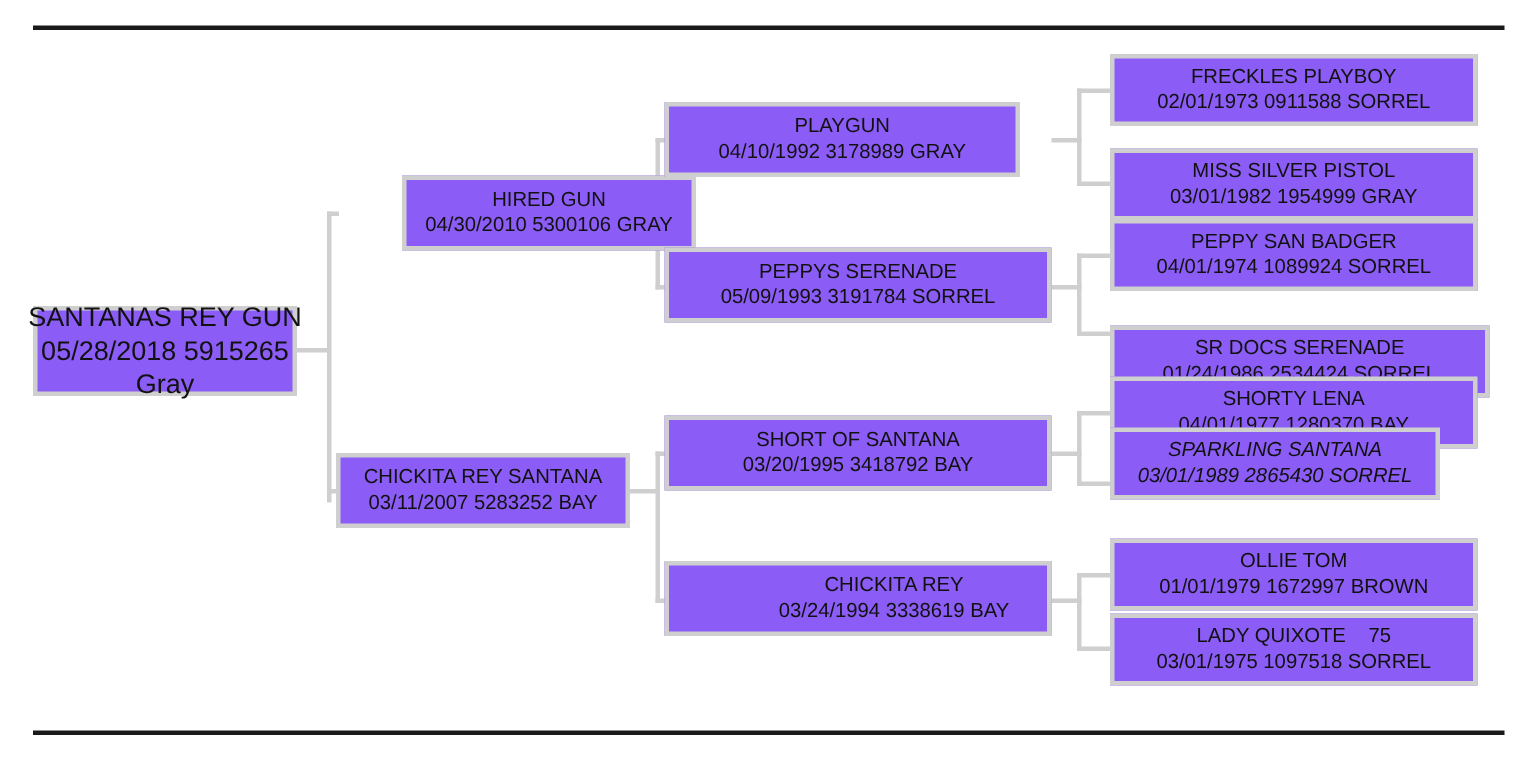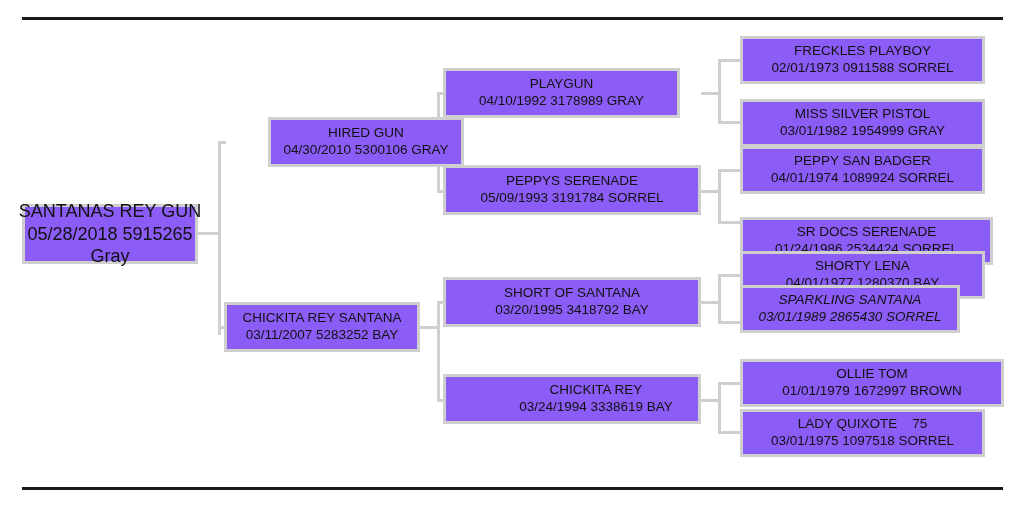--- a/index.html
+++ b/index.html
@@ -57,21 +57,21 @@
   #n-g3-2{left:443px;top:277px;width:258px;height:50px;text-align:right;}
   #n-g3-3{left:443px;top:374px;width:258px;height:50px;padding-left:48px;}
 
   
   #n-g4-0{left:740px;top:36px;width:245px;height:48px;}
   #n-g4-1{left:740px;top:99px;width:245px;height:48px;}
   #n-g4-2{left:740px;top:146px;width:245px;height:48px;}
   #n-g4-3{left:740px;top:199px;width:253px;height:48px;margin-top:18px;}
   #n-g4-4{left:740px;top:251px;width:245px;height:48px;}
   #n-g4-5{left:740px;top:285px;width:220px;height:48px;font-style:italic;}
-  #n-g4-6{left:740px;top:359px;width:264px;height:48px;}
+  #n-g4-6{left:740px;top:359px;width:245px;height:48px;}
   #n-g4-7{left:740px;top:409px;width:245px;height:48px;}
 </style>
 </head>
 <body>
 
 <div class="rule" id="rule-top"></div>
 <div class="rule" id="rule-bottom"></div>
 
 <div class="canvas">
 

